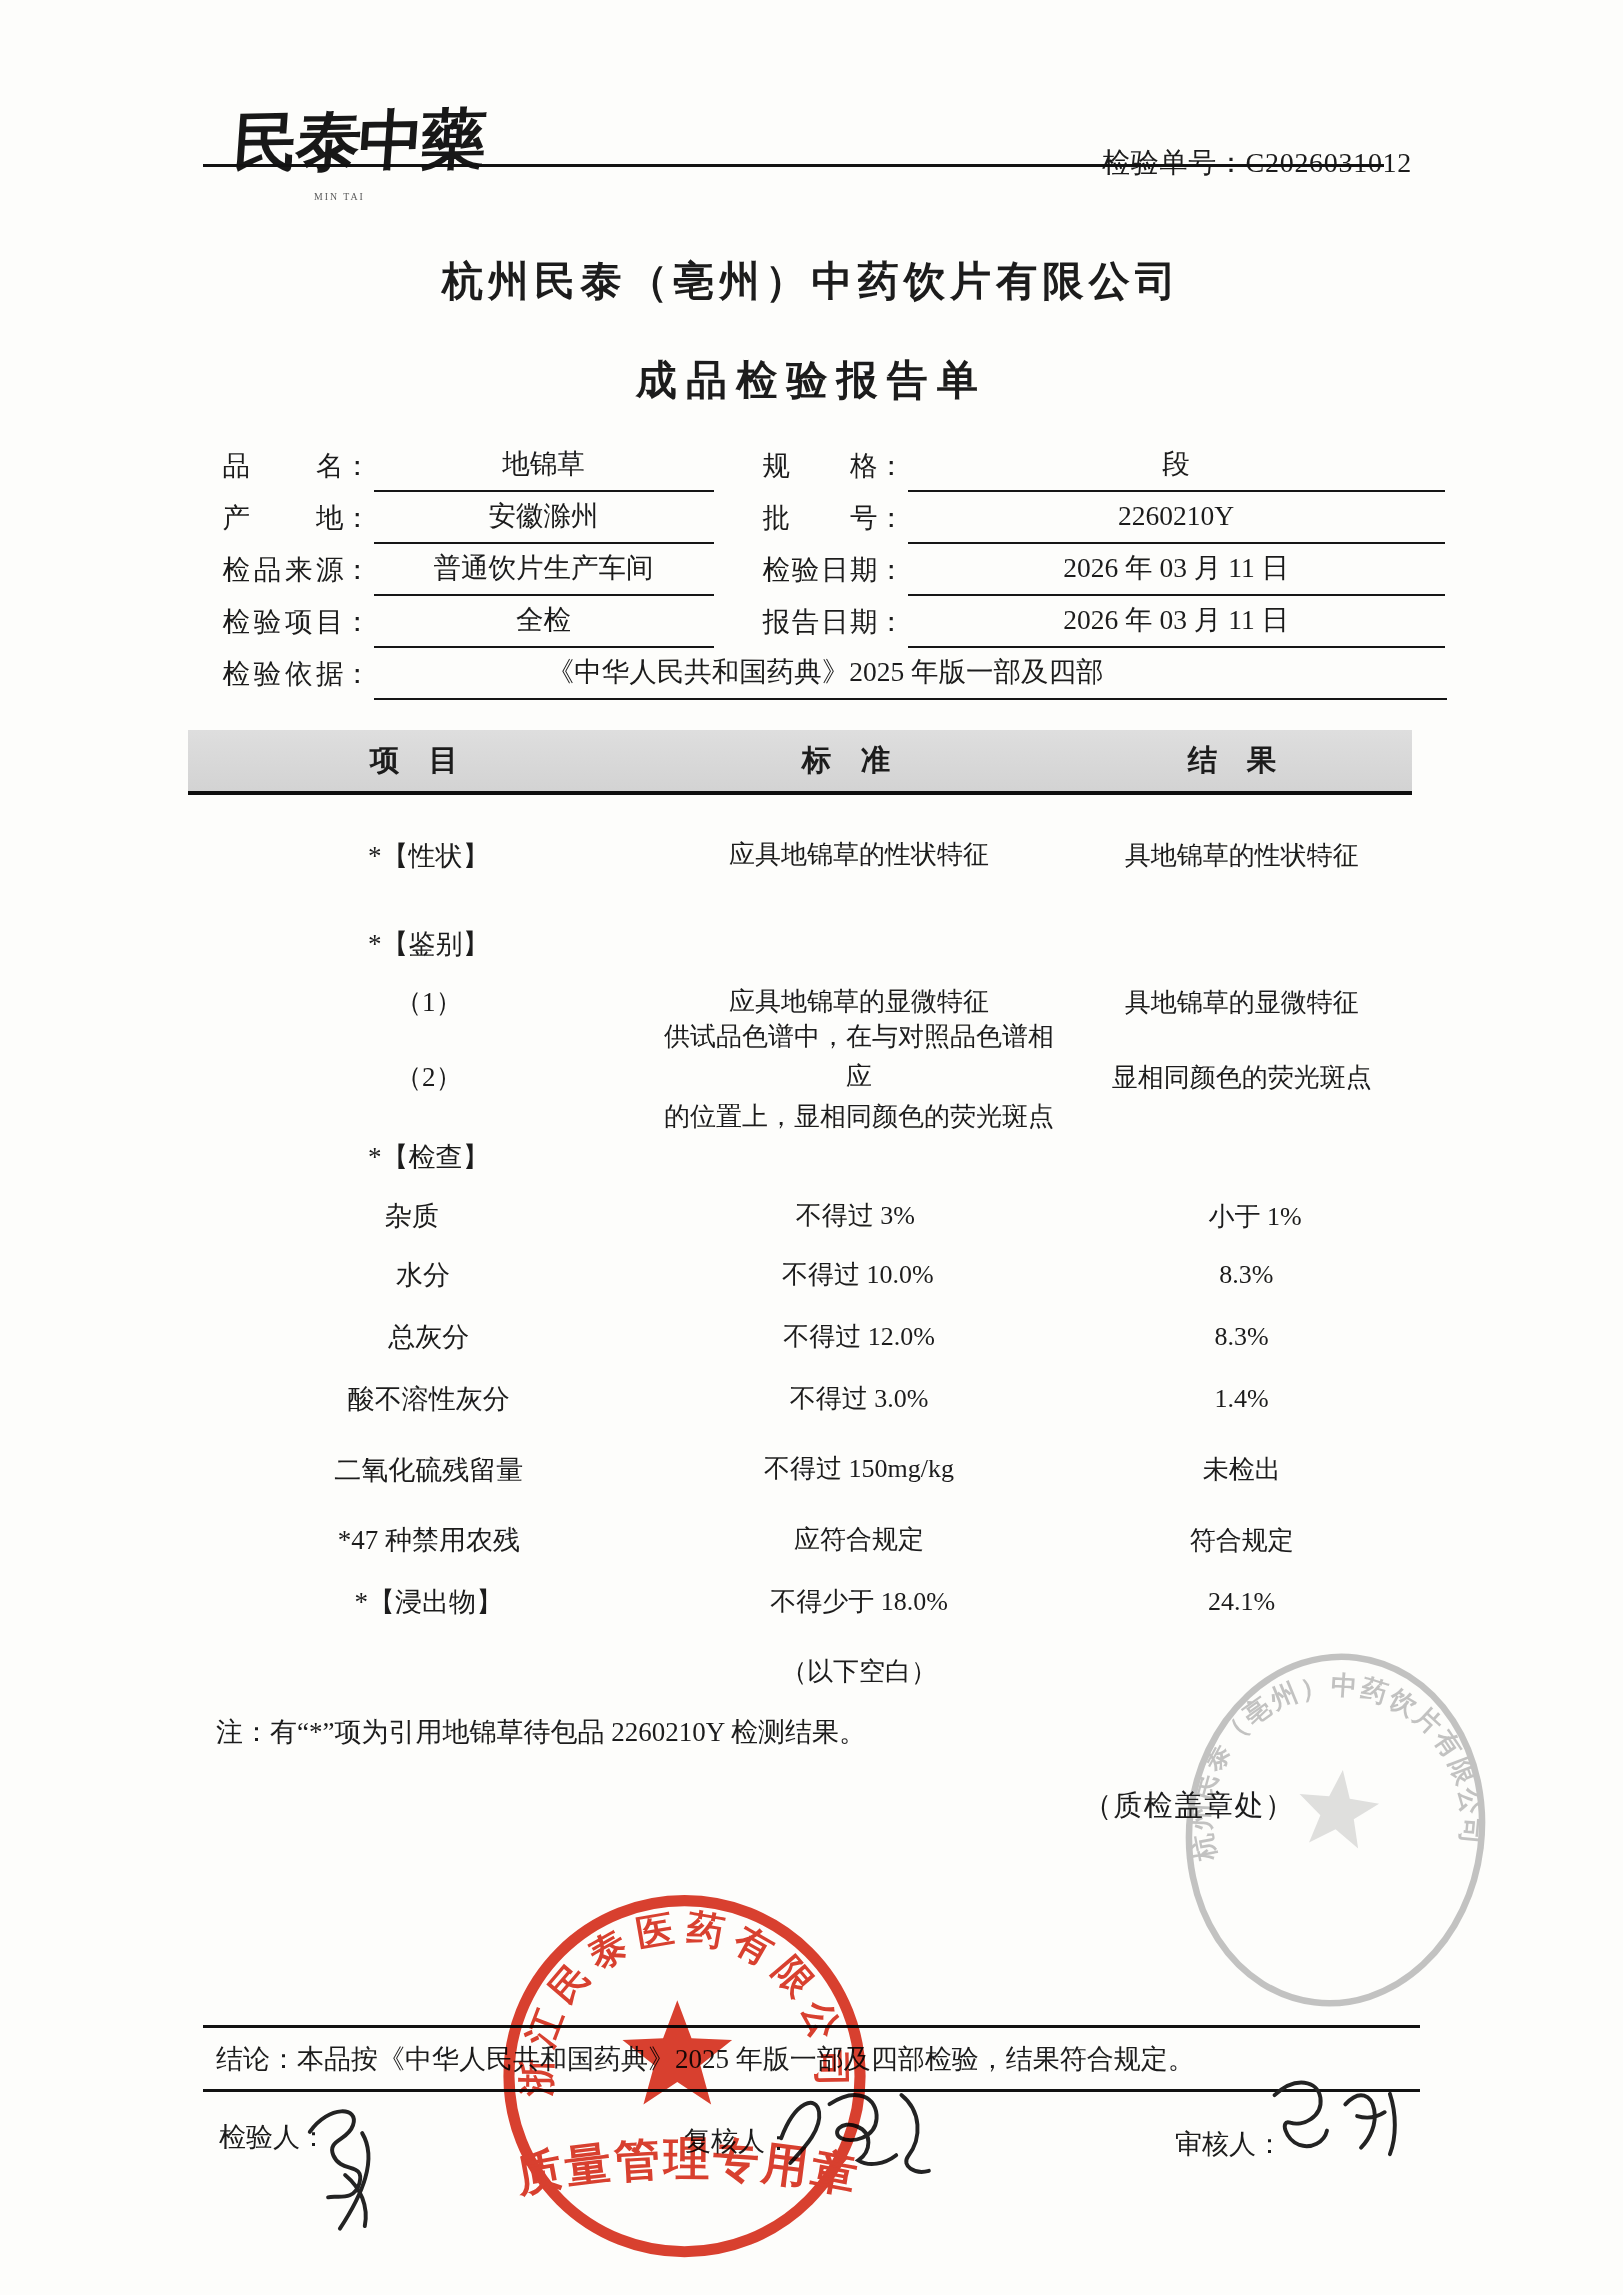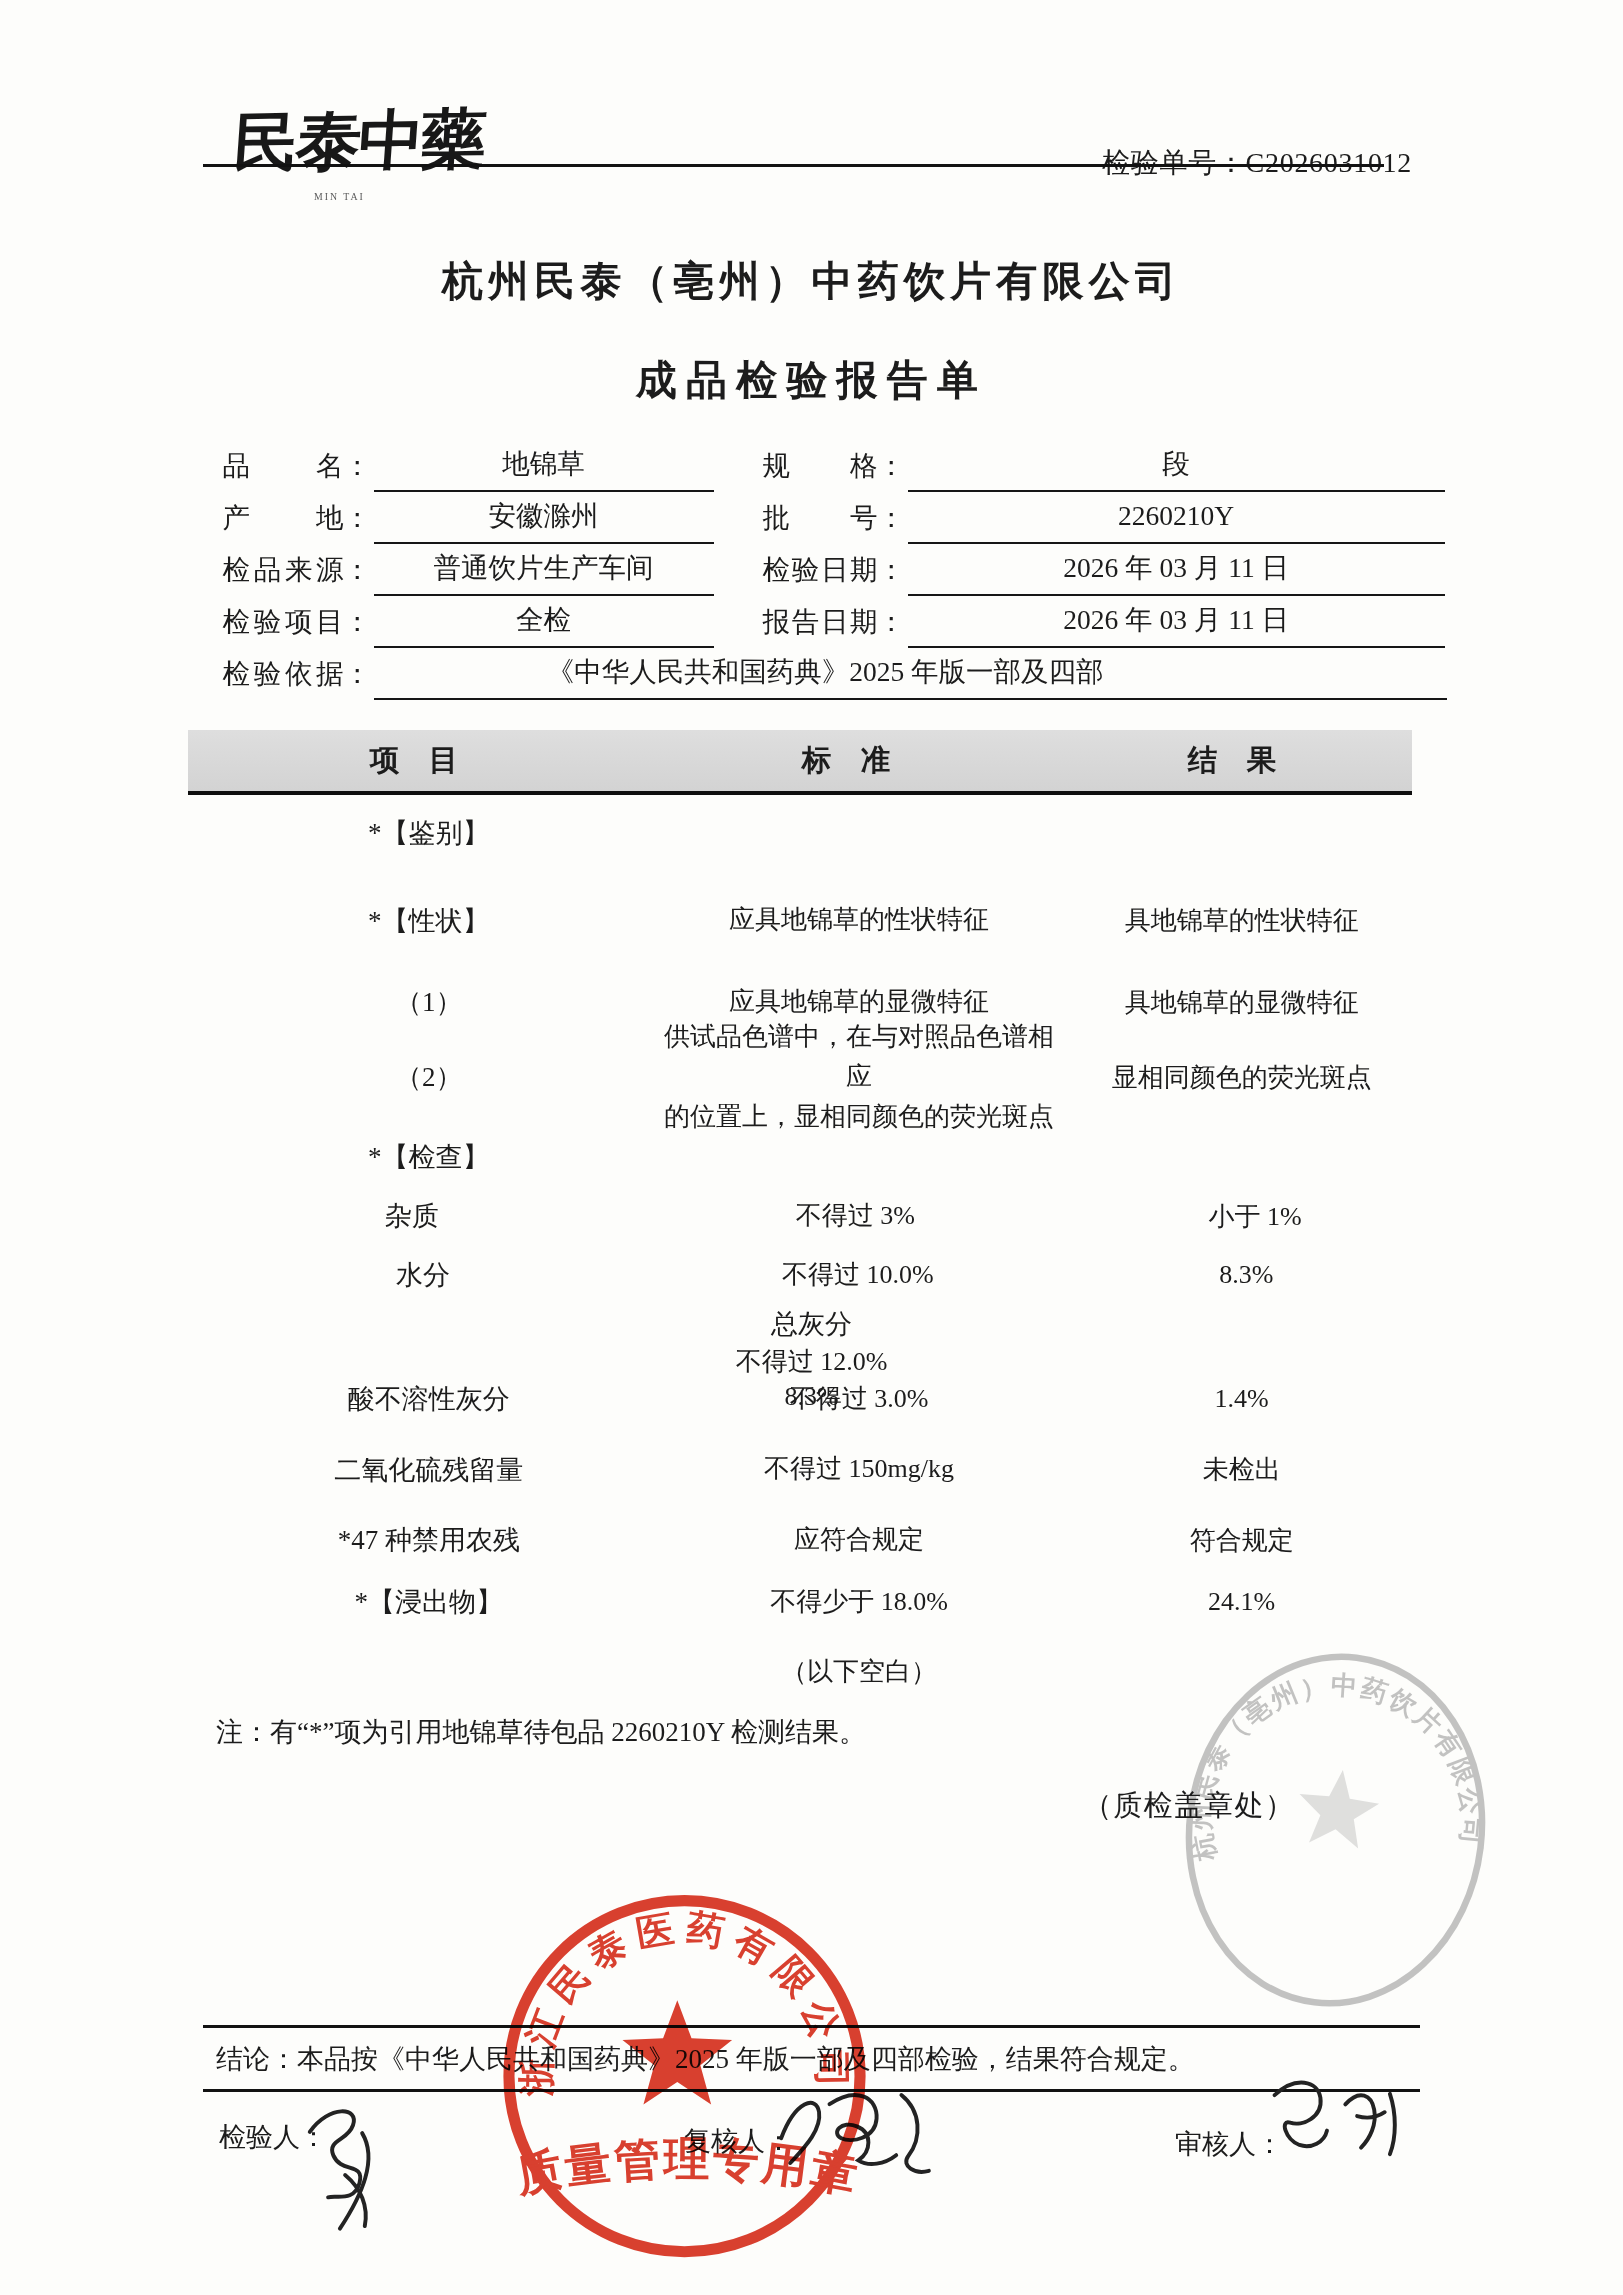--- a/index.html
+++ b/index.html
@@ -128,29 +128,29 @@
     </div>
   </div>
 
   <div class="abs" id="thead">
     <div class="h-item">项　目</div>
     <div class="h-std">标　准</div>
     <div class="h-res">结　果</div>
   </div>
 
   <div class="abs" id="tbody">
+    <div class="trow" style="height:111px;">
+      <div class="c-item">*【性状】</div>
+      <div class="c-std">应具地锦草的性状特征</div>
+      <div class="c-res">具地锦草的性状特征</div>
+    </div>
     <div class="trow" style="height:65px;">
       <div class="c-item">*【鉴别】</div>
       <div class="c-std"></div>
       <div class="c-res"></div>
-    </div>
-    <div class="trow" style="height:111px;">
-      <div class="c-item">*【性状】</div>
-      <div class="c-std">应具地锦草的性状特征</div>
-      <div class="c-res">具地锦草的性状特征</div>
     </div>
     <div class="trow" style="height:52px;">
       <div class="c-item">（1）</div>
       <div class="c-std">应具地锦草的显微特征</div>
       <div class="c-res">具地锦草的显微特征</div>
     </div>
     <div class="trow" style="height:98px;">
       <div class="c-item">（2）</div>
       <div class="c-std">供试品色谱中，在与对照品色谱相应
 的位置上，显相同颜色的荧光斑点</div>
@@ -164,21 +164,21 @@
     <div class="trow" style="height:56px;gap:46px;">
       <div class="c-item">杂质</div>
       <div class="c-std">不得过 3%</div>
       <div class="c-res">小于 1%</div>
     </div>
     <div class="trow" style="height:62px;gap:16px;">
       <div class="c-item">水分</div>
       <div class="c-std">不得过 10.0%</div>
       <div class="c-res">8.3%</div>
     </div>
-    <div class="trow" style="height:62px;flex-direction:column;">
+    <div class="trow" style="height:62px;">
       <div class="c-item">总灰分</div>
       <div class="c-std">不得过 12.0%</div>
       <div class="c-res">8.3%</div>
     </div>
     <div class="trow" style="height:62px;">
       <div class="c-item">酸不溶性灰分</div>
       <div class="c-std">不得过 3.0%</div>
       <div class="c-res">1.4%</div>
     </div>
     <div class="trow" style="height:79px;">

